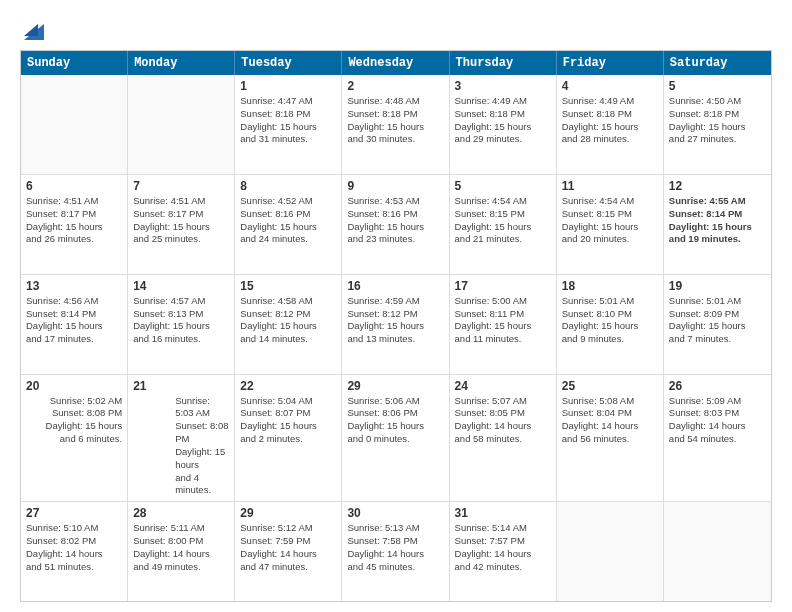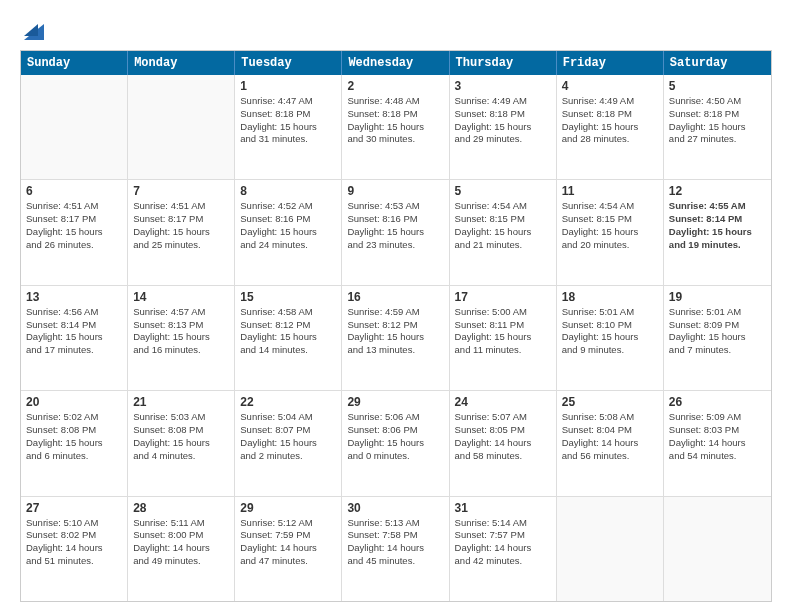--- a/index.html
+++ b/index.html
@@ -286,28 +286,28 @@
             <span class="day-num">19</span>
             <div class="cell-info" style="white-space: pre-line;">Sunrise: 5:01 AM
 Sunset: 8:09 PM
 Daylight: 15 hours
 and 7 minutes.</div>
           </div>
         </div>
         <div class="cal-row">
           <div class="cal-cell">
             <span class="day-num">20</span>
-            <div class="cell-info" style="white-space: pre-line;">Sunrise: 5:02 AM
+            <div class="cell-info" style="white-space: pre-line; text-align: right;">Sunrise: 5:02 AM
 Sunset: 8:08 PM
 Daylight: 15 hours
 and 6 minutes.</div>
           </div>
           <div class="cal-cell">
             <span class="day-num">21</span>
-            <div class="cell-info" style="white-space: pre-line;">Sunrise: 5:03 AM
+            <div class="cell-info" style="white-space: pre-line; margin-left: 42px;">Sunrise: 5:03 AM
 Sunset: 8:08 PM
 Daylight: 15 hours
 and 4 minutes.</div>
           </div>
           <div class="cal-cell">
             <span class="day-num">22</span>
             <div class="cell-info" style="white-space: pre-line;">Sunrise: 5:04 AM
 Sunset: 8:07 PM
 Daylight: 15 hours
 and 2 minutes.</div>

